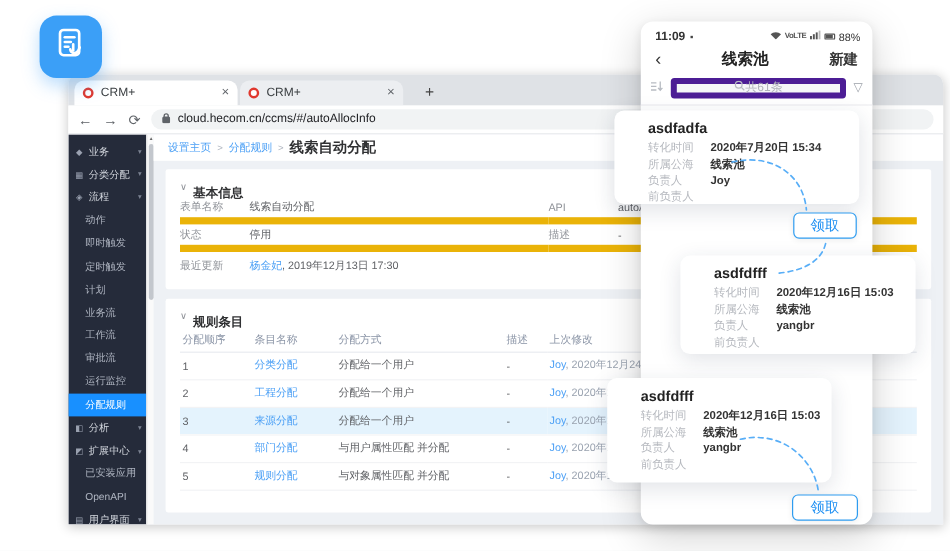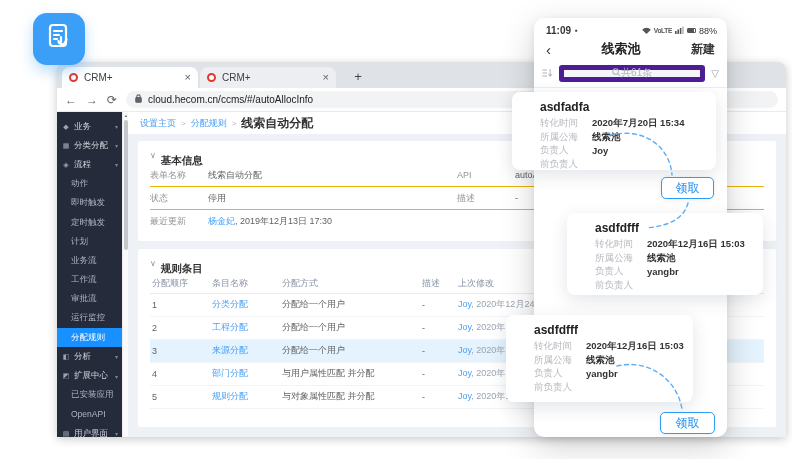--- a/index.html
+++ b/index.html
@@ -86,21 +86,21 @@
   .crumb-sep { font-size:8px; color:#b0b6c0; }
   .crumb-current { font-size:12px; color:#303133; font-weight:bold; }
   .content { position:absolute; left:0; top:22px; right:0; bottom:0; padding:7px 10px; overflow:hidden; }
   .card { background:#fff; border-radius:2px; padding:5px 12px 8px 12px; }
   .card + .card { margin-top:8px; }
   .section-head { display:flex; align-items:center; gap:5px; height:18px; }
   .section-caret { font-size:8px; color:#909399; }
   .section-title { font-size:10.5px; font-weight:bold; color:#303133;margin-top:11px; }
 
   .info-grid { display:grid; grid-template-columns:1fr 1fr; }
-  .info-cell { display:flex; align-items:center; height:23px; border-bottom:1px solid #eab308; overflow:hidden; }
+  .info-cell { display:flex; align-items:center; height:23px; border-bottom:6px solid #eab308; overflow:hidden; }
   .info-cell.last { border-bottom:none; }
   .info-label { width:58px; flex:0 0 auto; font-size:9px; color:#909399; }
   .info-value { font-size:9px; color:#606266; white-space:nowrap; }
   .blue-link { color:#4a9ff5; }
 
   table.rules { width:100%; border-collapse:collapse; table-layout:fixed; margin-top:2px; }
   table.rules th {
     font-size:9px; color:#8a94a6; font-weight:normal; text-align:left;
     height:19px; border-bottom:1px solid #e9ebf0; padding:0 2px;
   }

